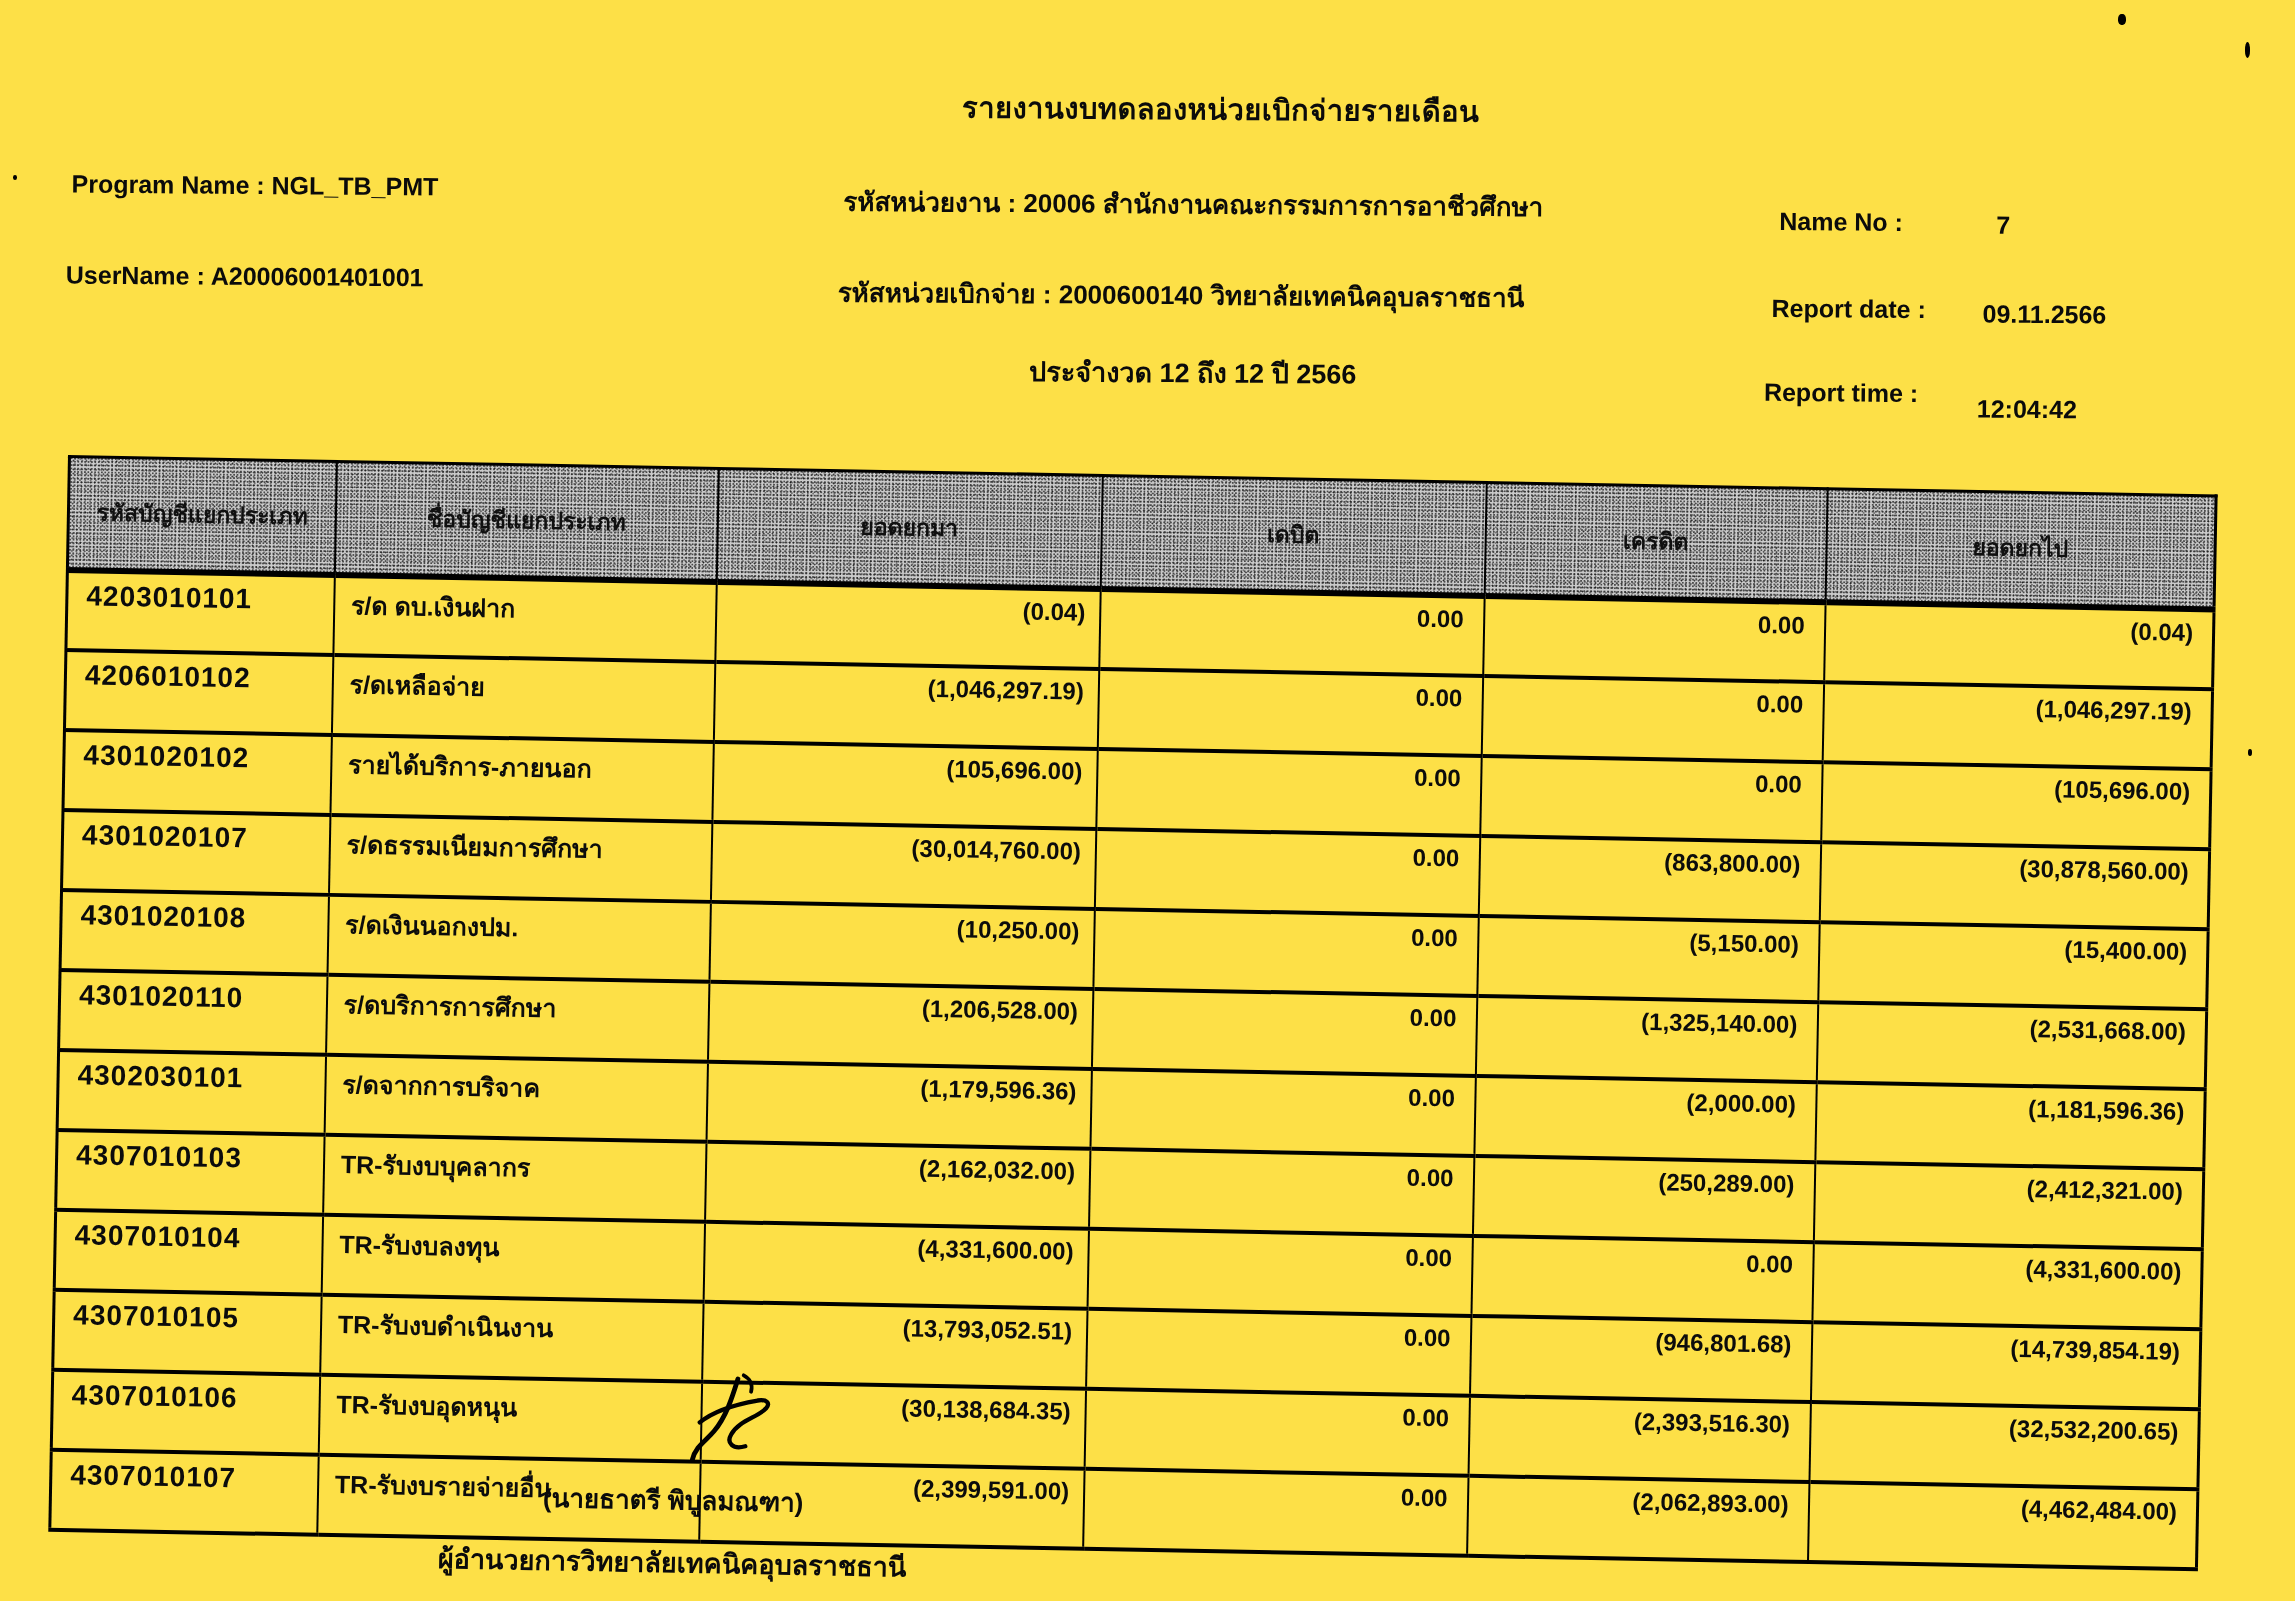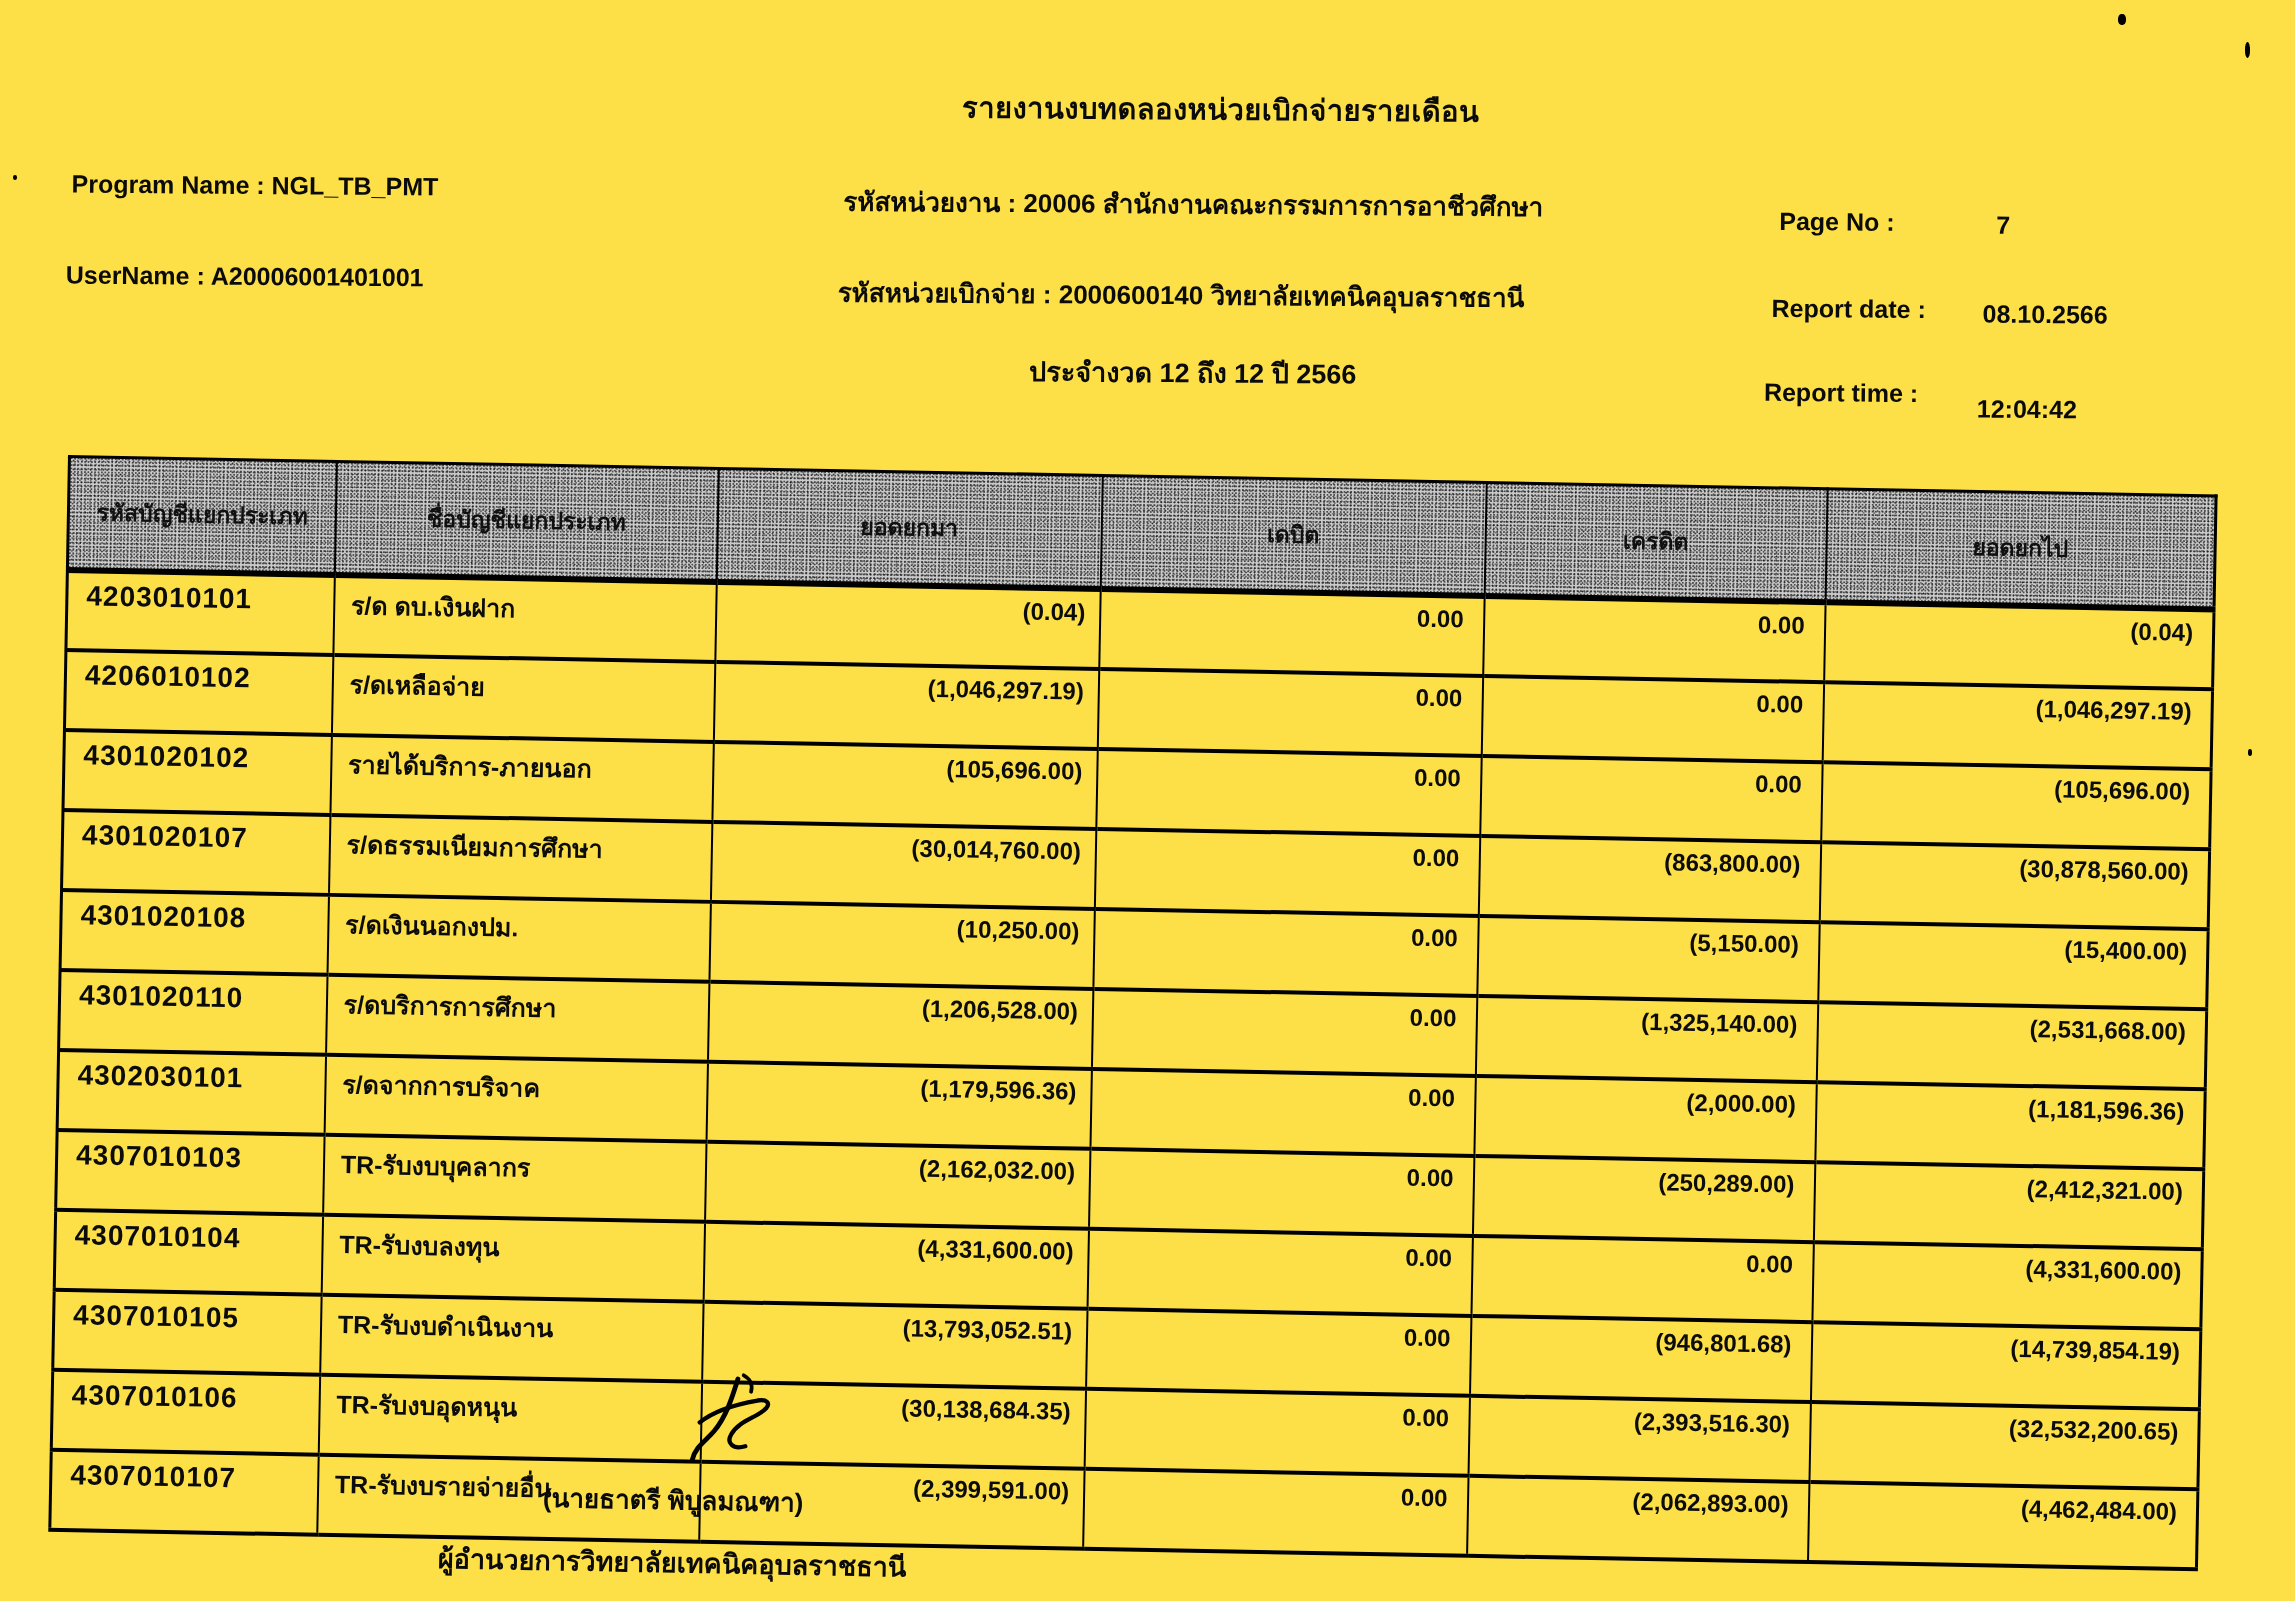--- a/index.html
+++ b/index.html
@@ -79,24 +79,24 @@
       <span>Program Name :</span>
       <span>NGL_TB_PMT</span>
     </div>
     <div class="abs user">
       <span>UserName :</span>
       <span>A20006001401001</span>
     </div>
     <div class="abs agency">รหัสหน่วยงาน : 20006 สำนักงานคณะกรรมการการอาชีวศึกษา</div>
     <div class="abs disb">รหัสหน่วยเบิกจ่าย : 2000600140 วิทยาลัยเทคนิคอุบลราชธานี</div>
     <div class="abs period">ประจำงวด 12 ถึง 12 ปี 2566</div>
-    <div class="abs pageno-l">Page No :</div>
+    <div class="abs pageno-l">Name No :</div>
     <div class="abs pageno-v">7</div>
     <div class="abs rdate-l">Report date :</div>
-    <div class="abs rdate-v">08.10.2566</div>
+    <div class="abs rdate-v">09.11.2566</div>
     <div class="abs rtime-l">Report time :</div>
     <div class="abs rtime-v">12:04:42</div>
   </div>
 
   <div class="tablewrap">
     <table>
       <colgroup>
         <col class="c1">
           <col class="c2">
           <col class="c3">

